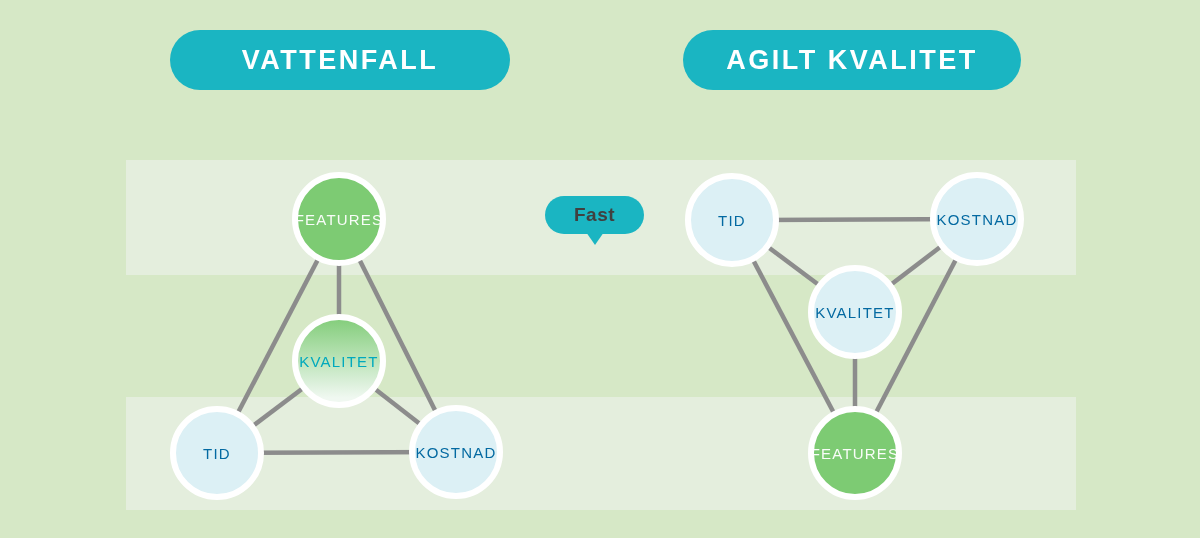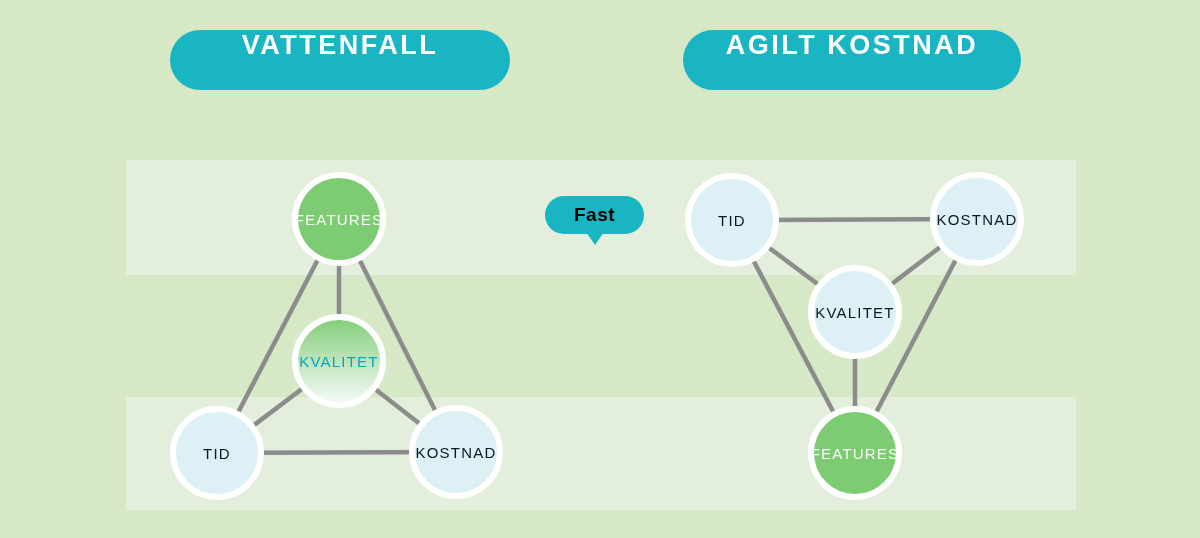--- a/index.html
+++ b/index.html
@@ -26,21 +26,21 @@
   .band.bottom { top: 397px; height: 113px; }
 
   
   .pill {
     position: absolute;
     top: 30px;
     height: 60px;
     border-radius: 30px;
     background: #1ab5c2;
     display: flex;
-    align-items: flex-start;
+    align-items: center;
     justify-content: center;
   }
   .pill.left { left: 170px; width: 340px; }
   .pill.right { left: 683px; width: 338px; }
   .pill-label {
     color: #ffffff;
     font-size: 27px;
     font-weight: 700;
     letter-spacing: 2.5px;
   }
@@ -72,21 +72,21 @@
   }
   .node-label {
     font-size: 15px;
     font-weight: 400;
     letter-spacing: 1.2px;
     text-align: center;
   }
   .node.green { background: #7dcb73; }
   .node.green .node-label { color: rgba(255,255,255,0.95); }
   .node.blue { background: #dcf0f5; }
-  .node.blue .node-label { color: #0f172a; }
+  .node.blue .node-label { color: #0369a1; }
   .node.gradient { background: linear-gradient(180deg, #85ce7d 0%, #f0f8f1 95%); }
   .node.gradient .node-label { color: #00a9bd; }
 
   
   .wf-features { left: 292px; top: 172px; }
   .wf-kvalitet { left: 292px; top: 314px; }
   .wf-tid      { left: 170px; top: 406px; }
   .wf-kostnad  { left: 409px; top: 405px; }
 
   .ag-tid      { left: 685px; top: 173px; }
@@ -101,21 +101,21 @@
     border-radius: 19px;
     background: #1ab5c2;
     display: flex;
     align-items: center;
     justify-content: center;
     z-index: 4;
   }
   .callout.fast { left: 545px; top: 196px; width: 99px; }
   .callout.flexibelt { left: 535px; top: 431px; width: 122px; }
   .callout-label {
-    color: #000000;
+    color: #404040;
     font-size: 19px;
     font-weight: 700;
     letter-spacing: 0.5px;
   }
   .callout-tail {
     position: absolute;
     bottom: -11px;
     left: 50%;
     transform: translateX(-50%);
     width: 0; height: 0;
@@ -129,21 +129,21 @@
 
 <div class="canvas">
 
   <div class="band top"></div>
   <div class="band bottom"></div>
 
   <div class="pill left">
     <span class="pill-label">VATTENFALL</span>
   </div>
   <div class="pill right">
-    <span class="pill-label">AGILT KOSTNAD</span>
+    <span class="pill-label">AGILT KVALITET</span>
   </div>
 
   <svg class="edges" viewBox="0 0 1200 538">
 
     <line x1="339" y1="219" x2="217" y2="453"></line>
     <line x1="339" y1="219" x2="456" y2="452"></line>
     <line x1="339" y1="219" x2="339" y2="361"></line>
     <line x1="339" y1="361" x2="217" y2="453"></line>
     <line x1="339" y1="361" x2="456" y2="452"></line>
     <line x1="217" y1="453" x2="456" y2="452"></line>

